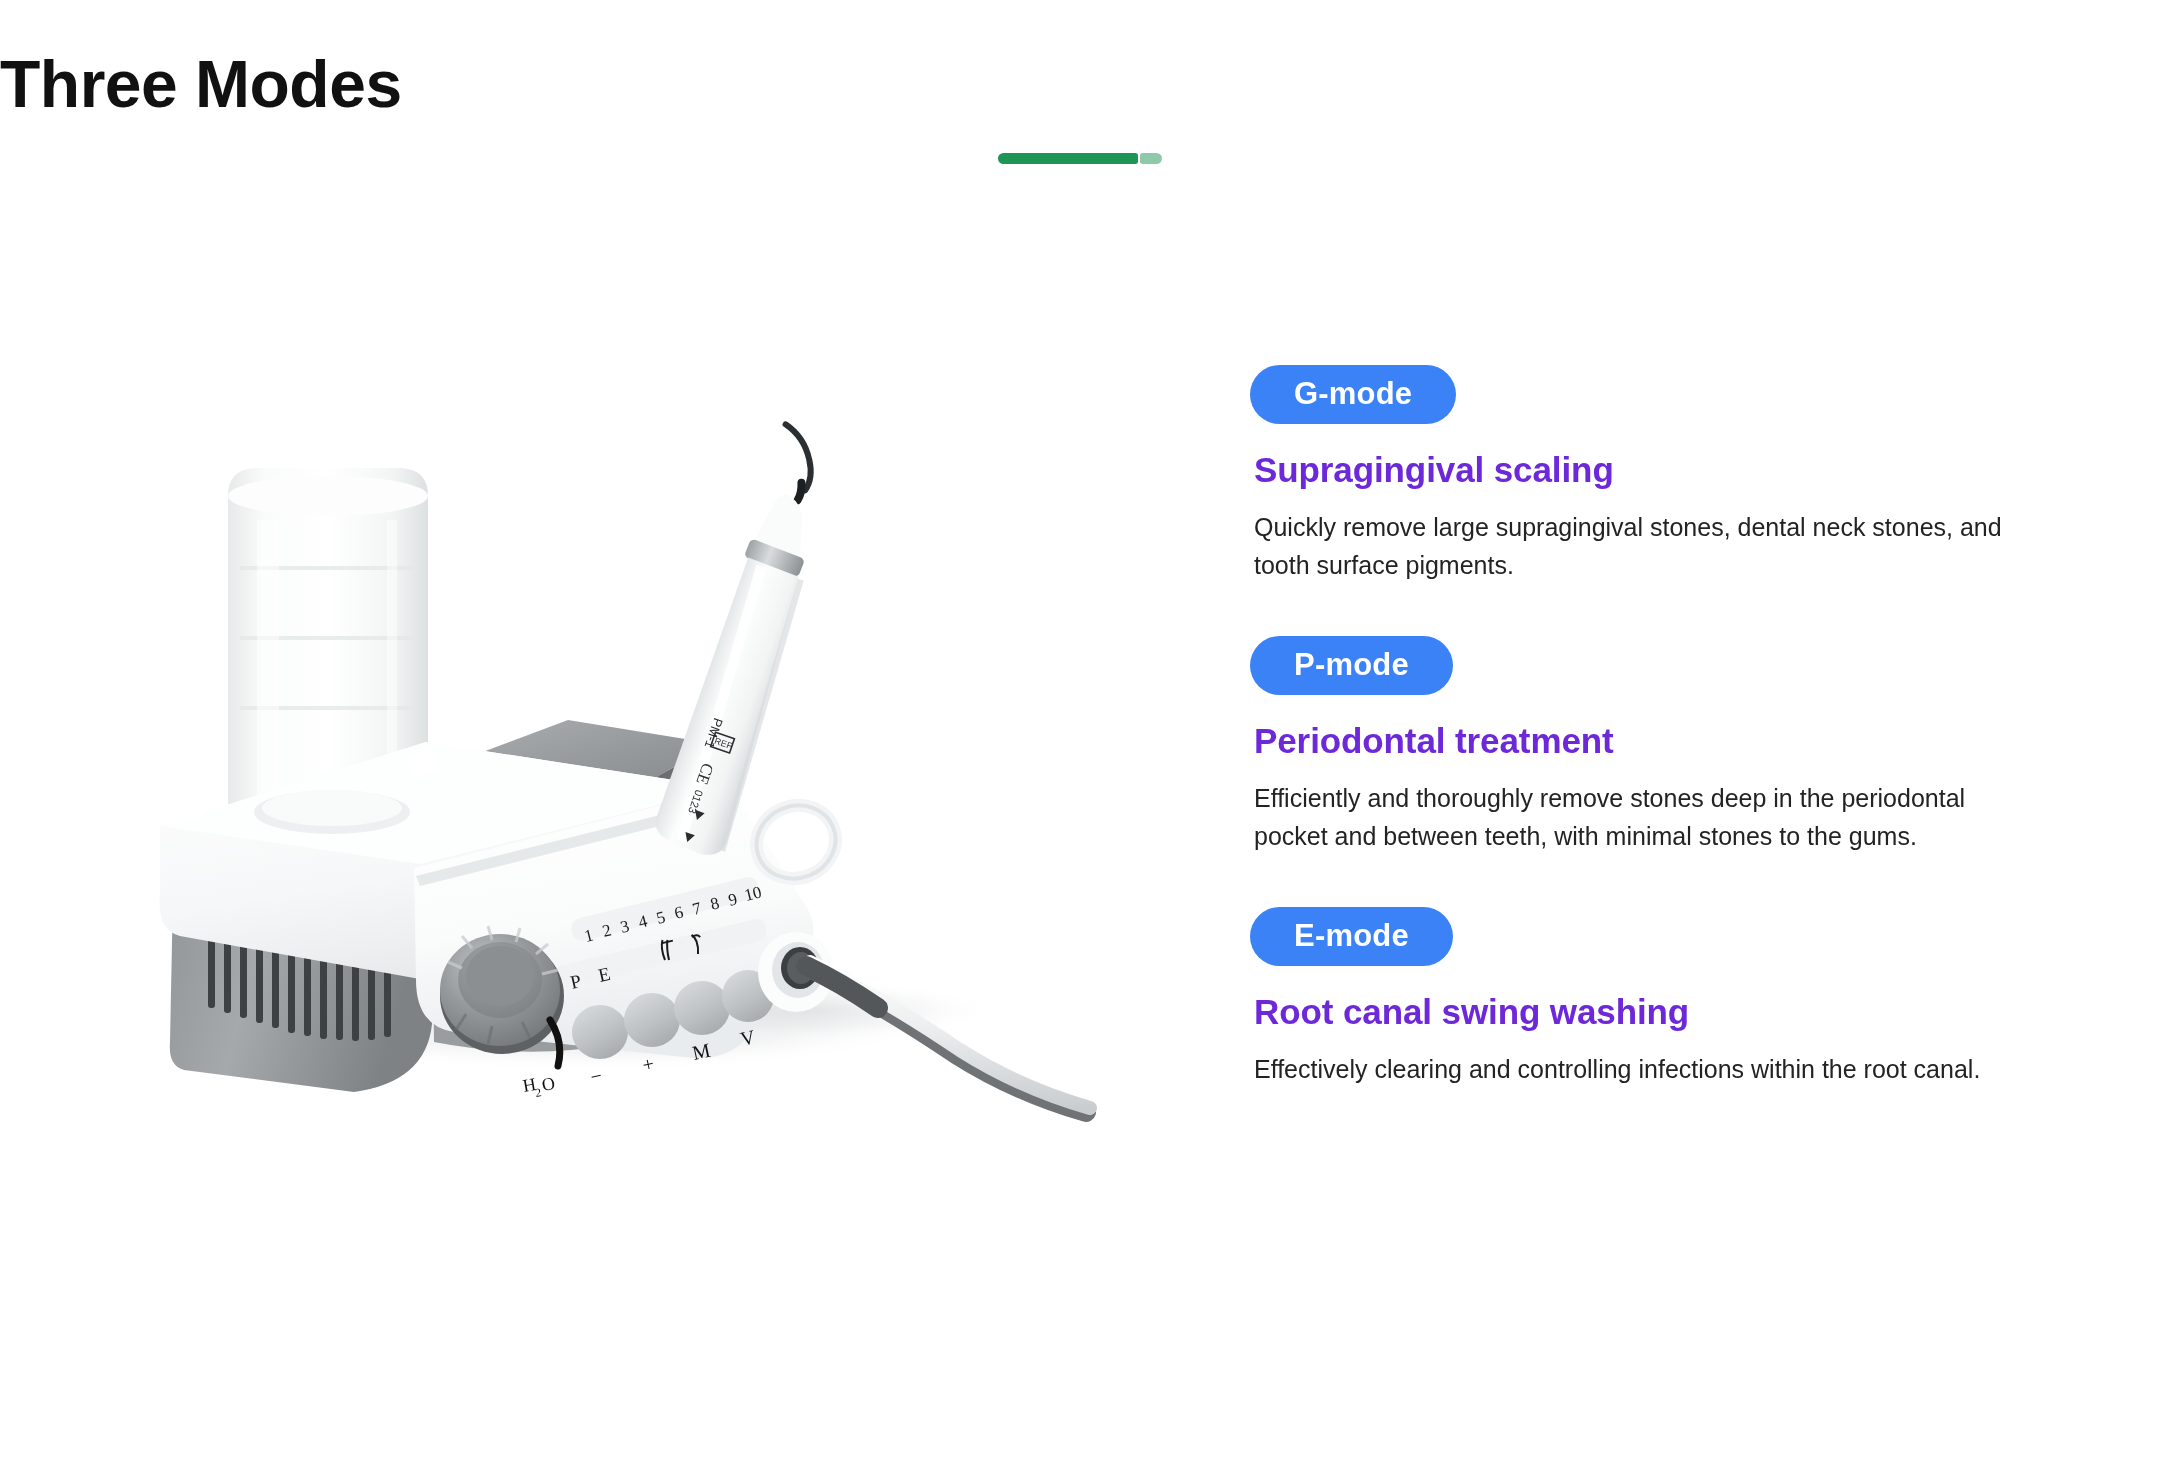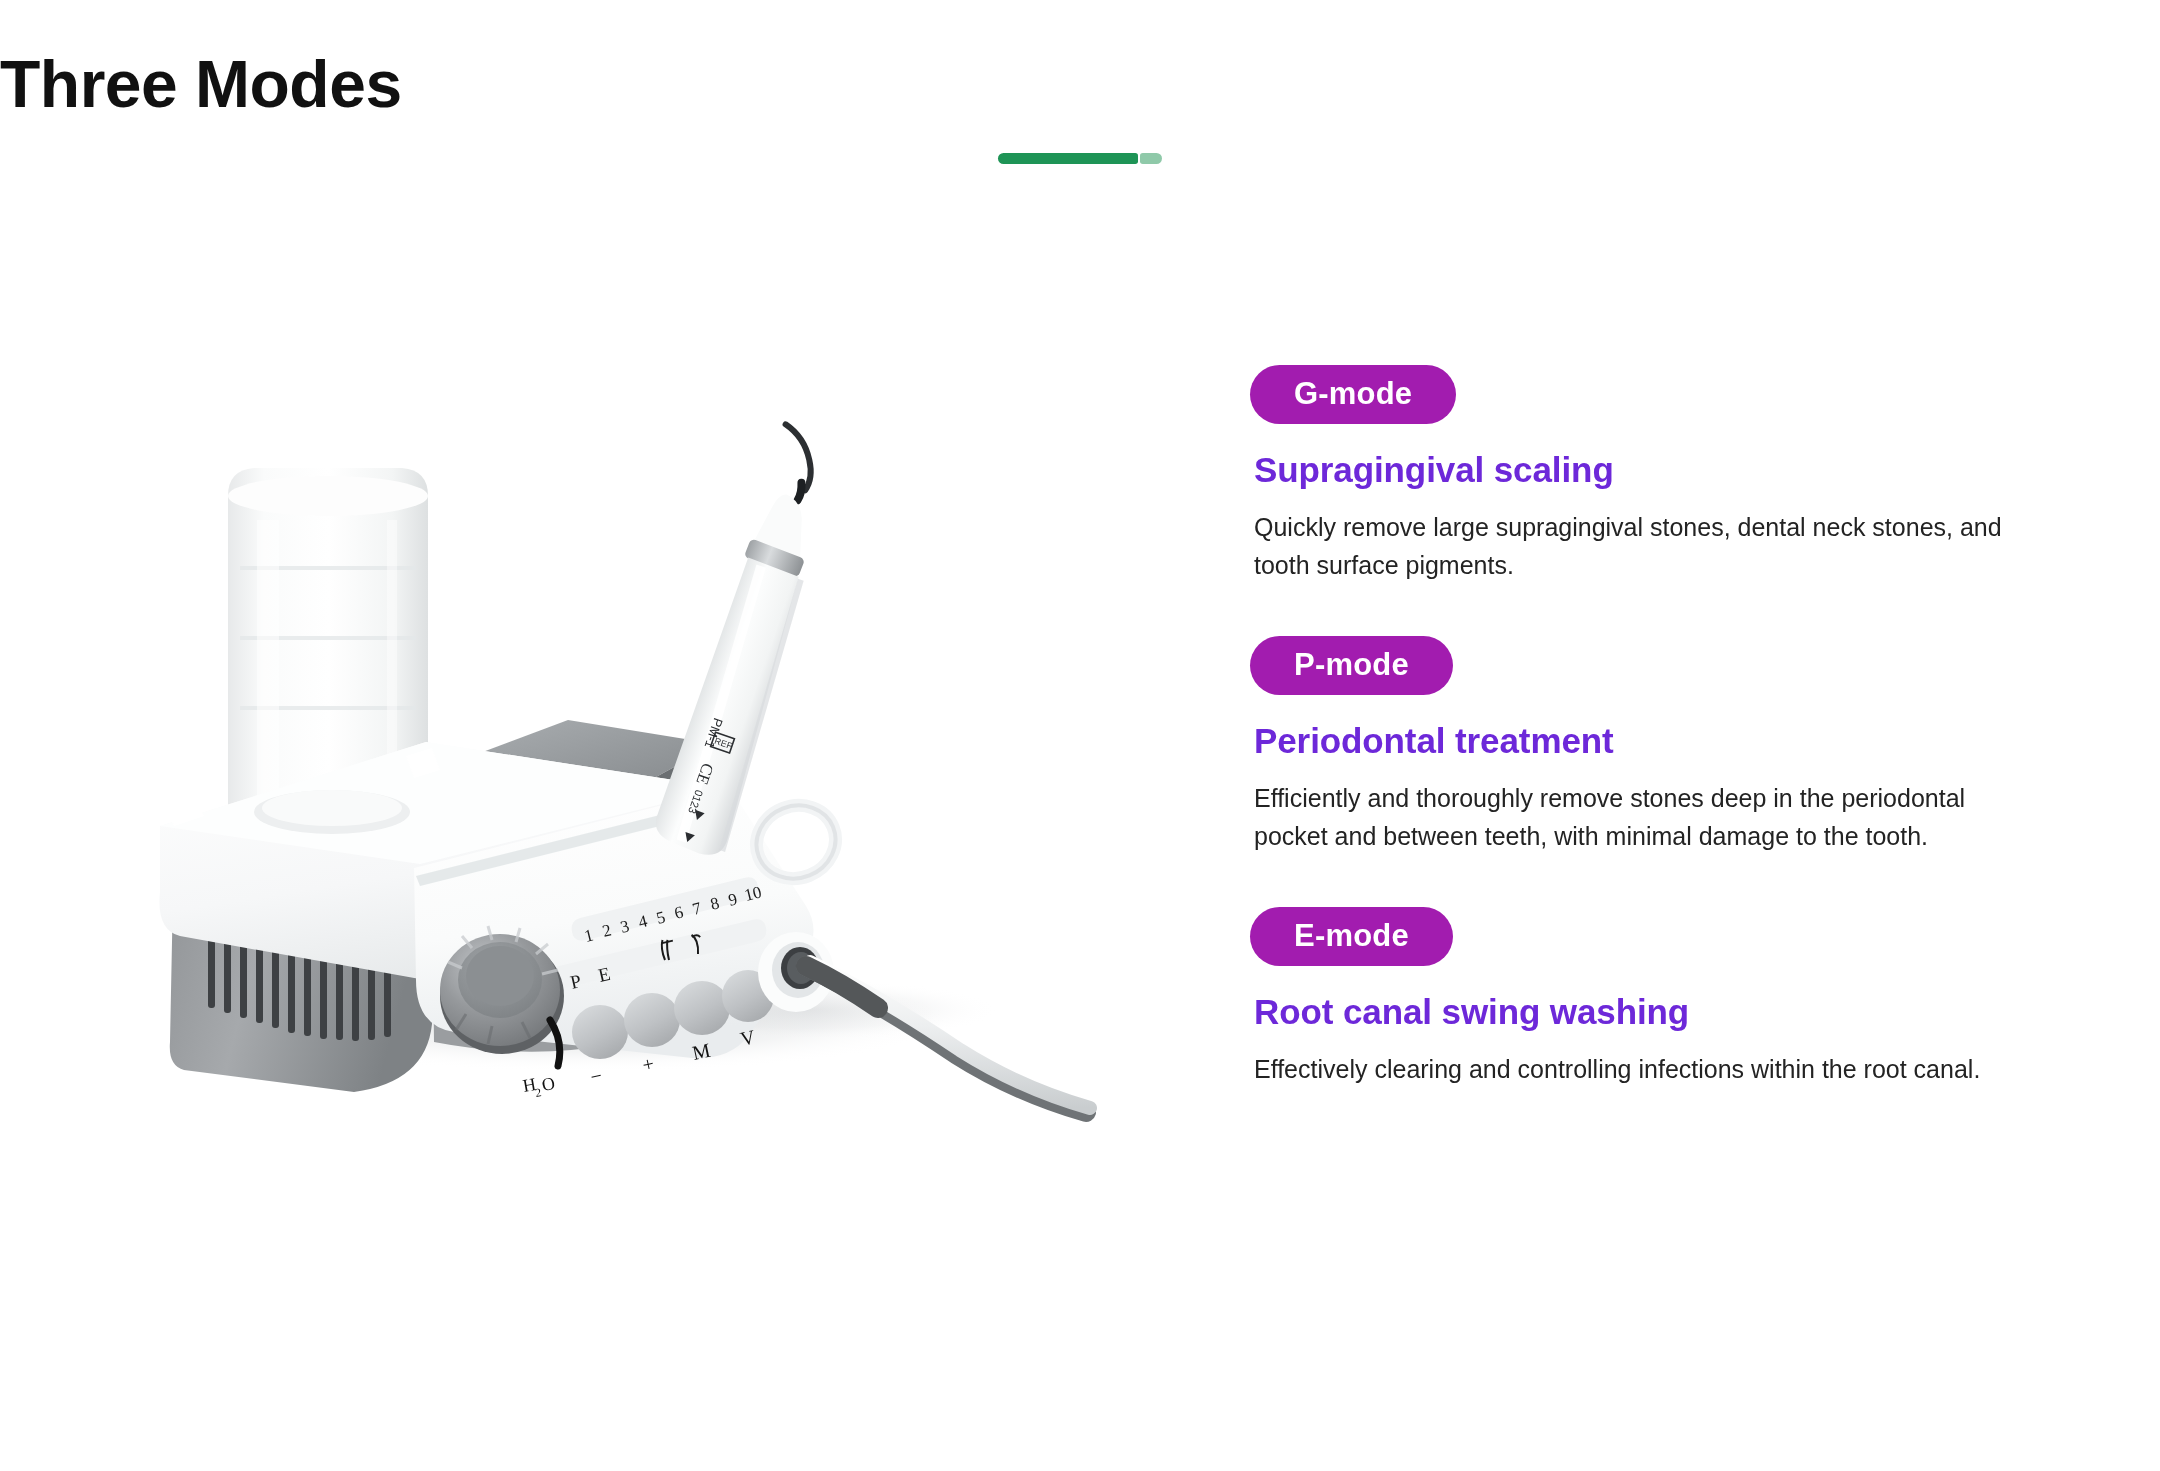--- a/index.html
+++ b/index.html
@@ -72,21 +72,21 @@
     padding-top: 155px;
     padding-left: 25px;
   }
 
   
   .mode-block { margin-bottom: 52px; }
   .mode-block:last-child { margin-bottom: 4px; }
 
   .mode-badge {
     display: inline-block;
-    background: #a21caf;
+    background: #3b82f6;
     color: #ffffff;
     font-size: 31px;
     font-weight: 600;
     border-radius: 34px;
     padding: 13px 44px 15px 44px;
     line-height: 1;
     letter-spacing: 0.2px;
   }
   .mode-heading {
     font-size: 35px;
@@ -382,21 +382,21 @@
 
     <div class="mode-block">
       <span class="mode-badge">G-mode</span>
       <div class="mode-heading">Supragingival scaling</div>
       <div class="mode-desc">Quickly remove large supragingival stones, dental neck stones, and tooth surface pigments.</div>
     </div>
 
     <div class="mode-block">
       <span class="mode-badge">P-mode</span>
       <div class="mode-heading">Periodontal treatment</div>
-      <div class="mode-desc">Efficiently and thoroughly remove stones deep in the periodontal pocket and between teeth, with minimal damage to the tooth.</div>
+      <div class="mode-desc">Efficiently and thoroughly remove stones deep in the periodontal pocket and between teeth, with minimal stones to the gums.</div>
     </div>
 
     <div class="mode-block">
       <span class="mode-badge">E-mode</span>
       <div class="mode-heading">Root canal swing washing</div>
       <div class="mode-desc">Effectively clearing and controlling infections within the root canal.</div>
     </div>
 
   </div>
 </div>

